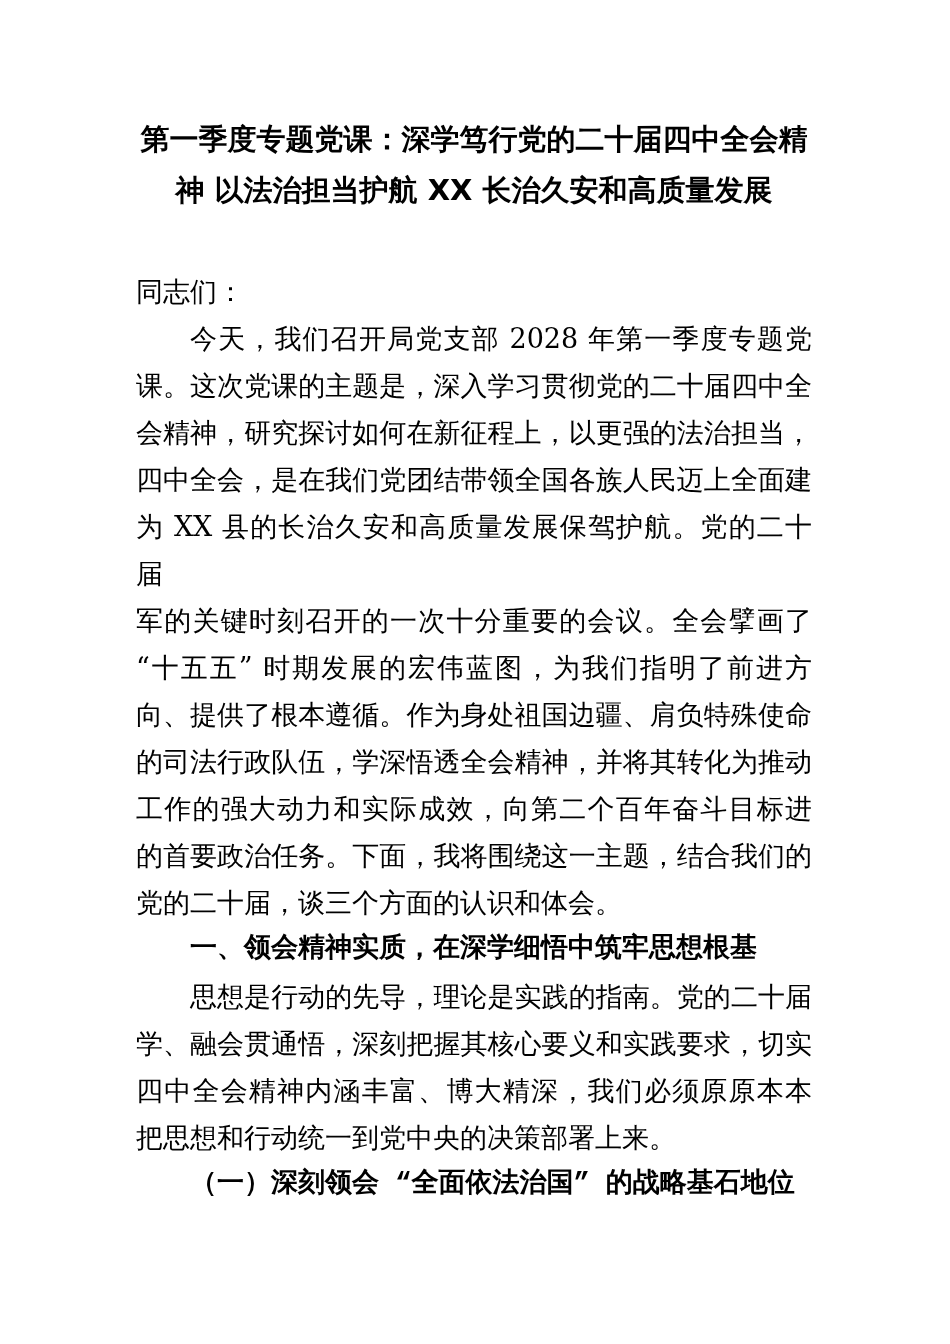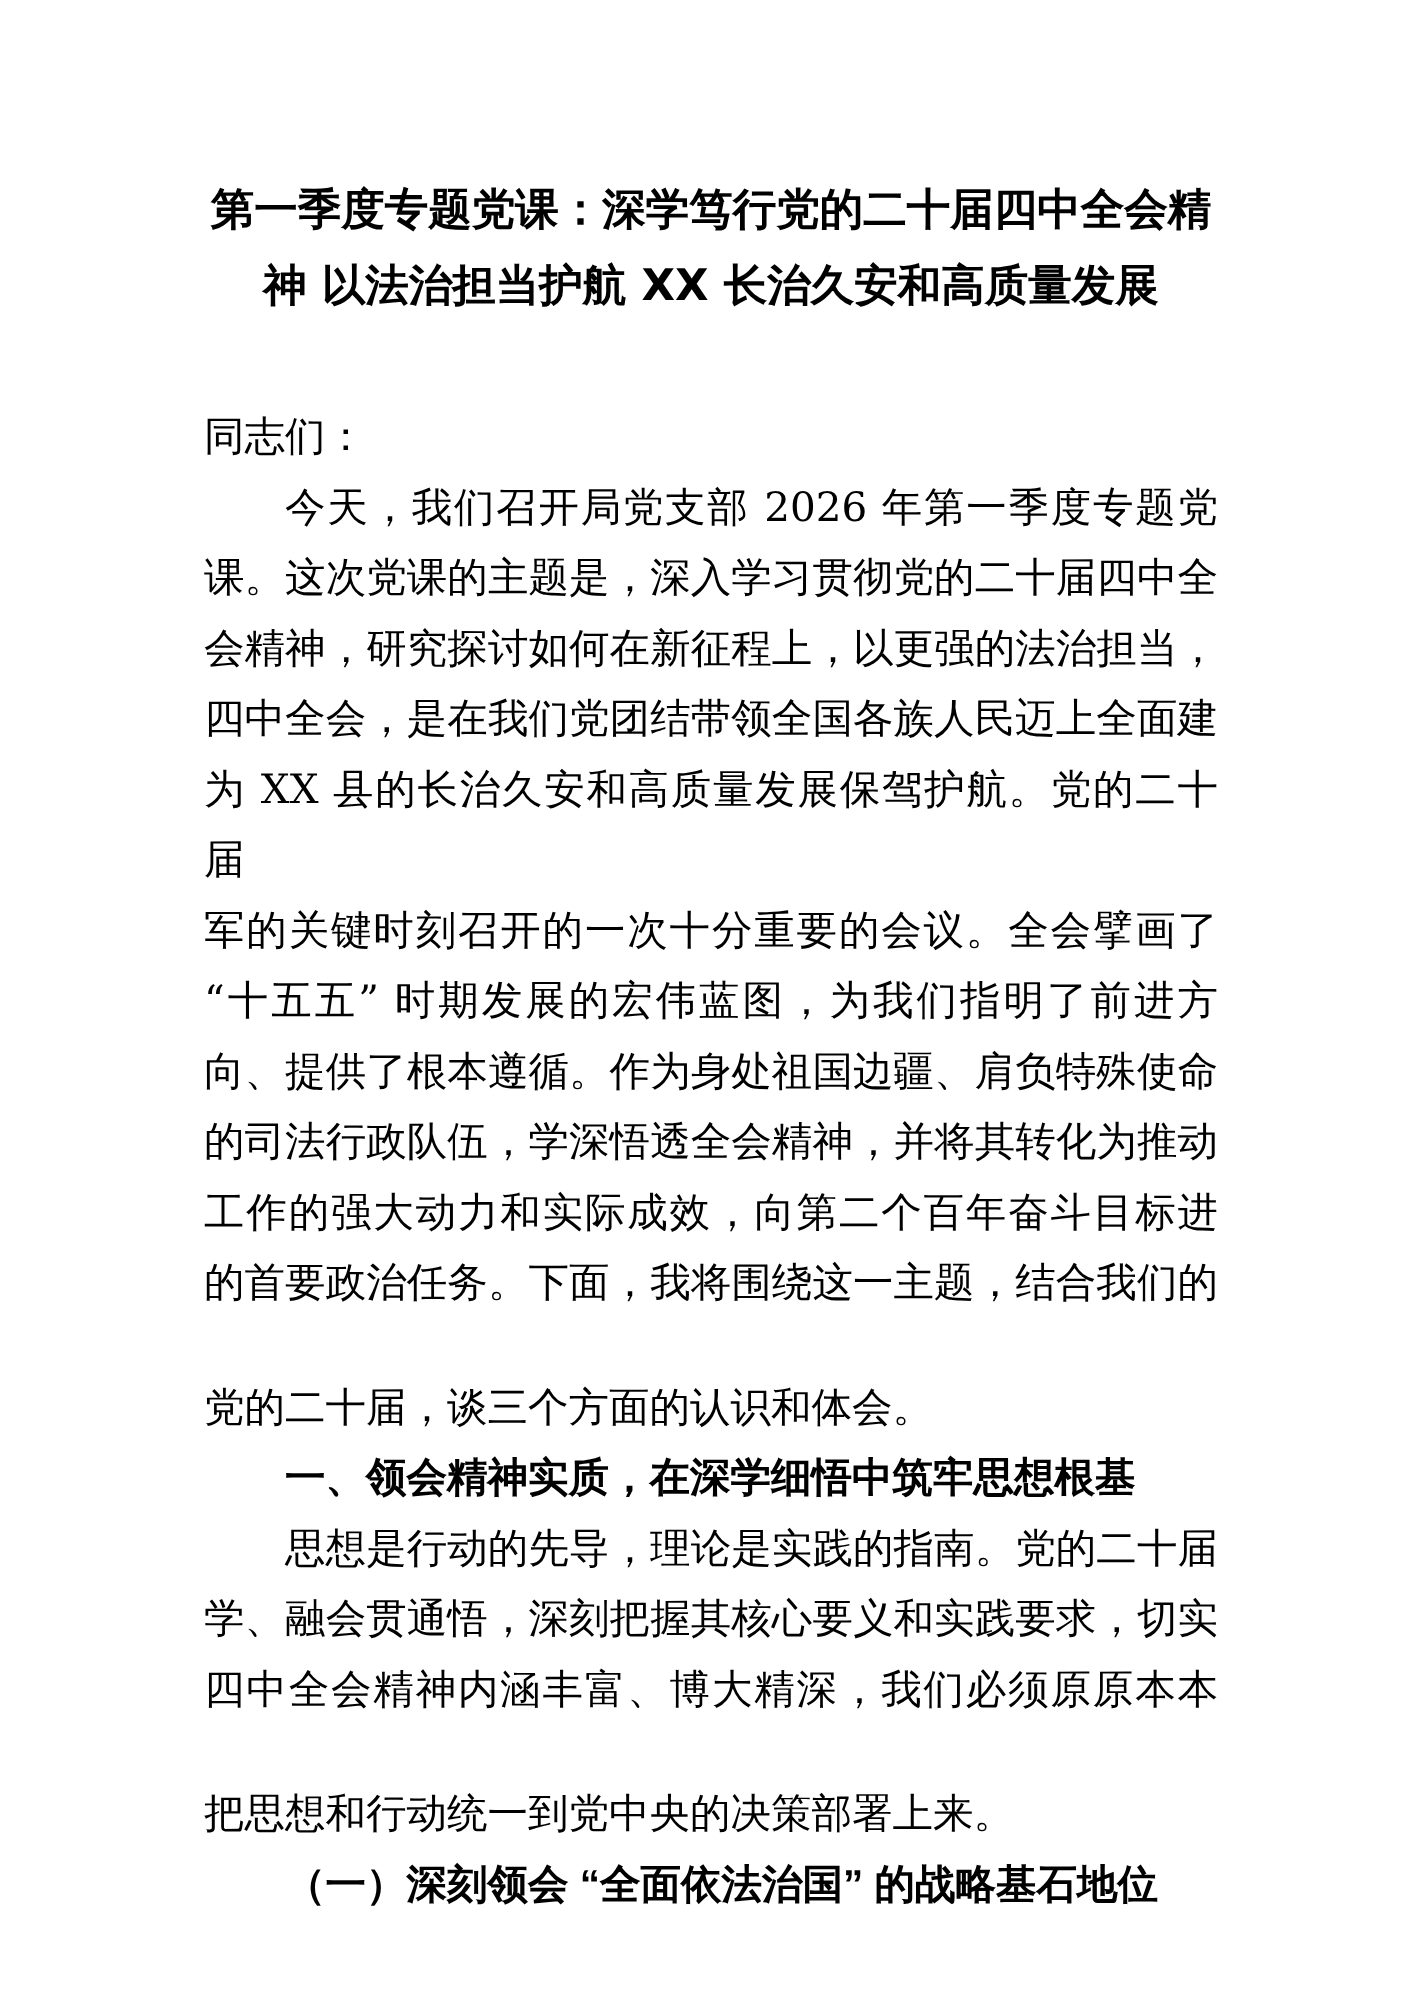--- a/index.html
+++ b/index.html
@@ -37,42 +37,41 @@
   .text-line {
     text-align: justify;
     text-align-last: justify;
     min-height: 47px;
   }
   .text-line.first {
     text-indent: 2em;
   }
   .text-line.last {
     text-align-last: left;
-    margin-top: 36px;
   }
   .text-line.heading {
-    font-family: Liberation Sans, sans-serif;
+    font-family: Liberation Mono, monospace;
     font-weight: 700;
     text-indent: 2em;
     text-align: left;
     text-align-last: left;
   }
 </style>
 </head>
 <body>
 
 <div class="page">
   <div class="content">
     <div class="doc-title">
       <div>第一季度专题党课：深学笃行党的二十届四中全会精</div>
       <div>神 以法治担当护航 XX 长治久安和高质量发展</div>
     </div>
     <div class="doc-body">
         <div class="text-line last">同志们：</div>
-        <div class="text-line first">今天，我们召开局党支部 2026 年第一季度专题党</div>
+        <div class="text-line first">今天，我们召开局党支部 2028 年第一季度专题党</div>
         <div class="text-line">课。这次党课的主题是，深入学习贯彻党的二十届四中全</div>
         <div class="text-line">会精神，研究探讨如何在新征程上，以更强的法治担当，</div>
         <div class="text-line">四中全会，是在我们党团结带领全国各族人民迈上全面建</div>
         <div class="text-line">为 XX 县的长治久安和高质量发展保驾护航。党的二十届</div>
         <div class="text-line">军的关键时刻召开的一次十分重要的会议。全会擘画了</div>
         <div class="text-line">“十五五” 时期发展的宏伟蓝图，为我们指明了前进方</div>
         <div class="text-line">向、提供了根本遵循。作为身处祖国边疆、肩负特殊使命</div>
         <div class="text-line">的司法行政队伍，学深悟透全会精神，并将其转化为推动</div>
         <div class="text-line">工作的强大动力和实际成效，向第二个百年奋斗目标进</div>
         <div class="text-line">的首要政治任务。下面，我将围绕这一主题，结合我们的</div>

